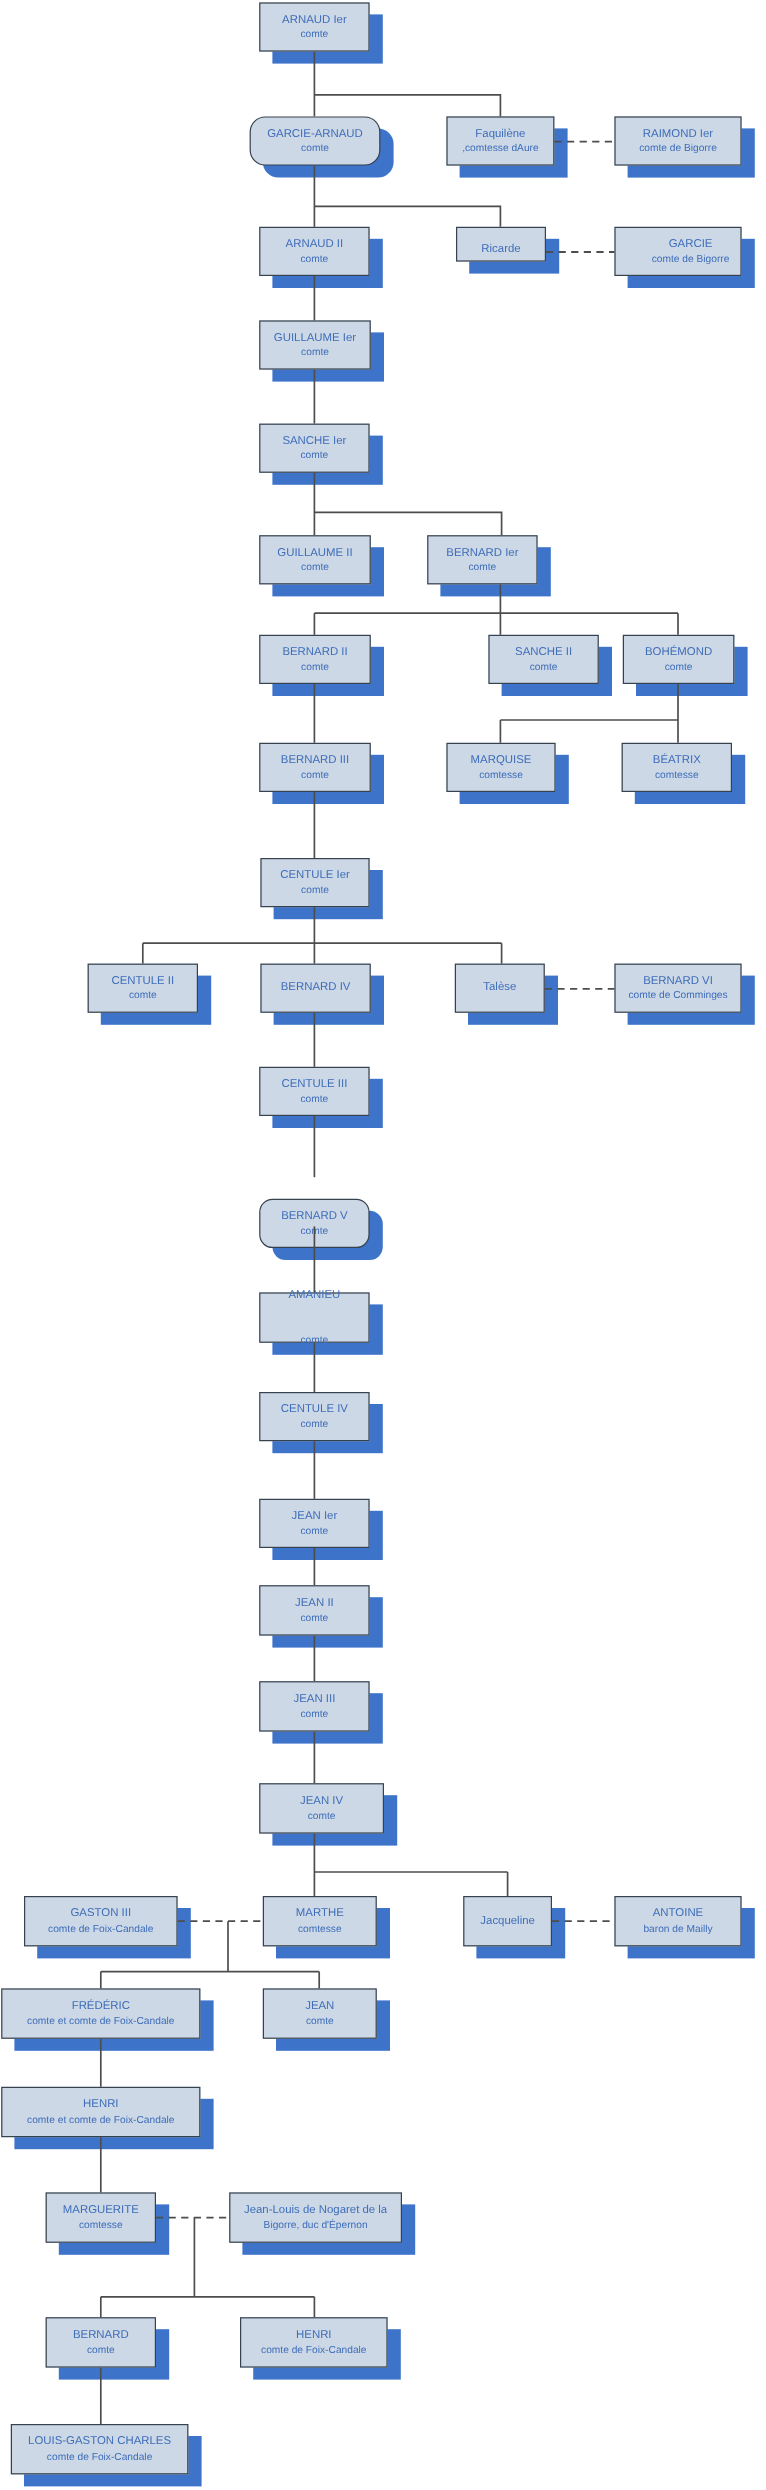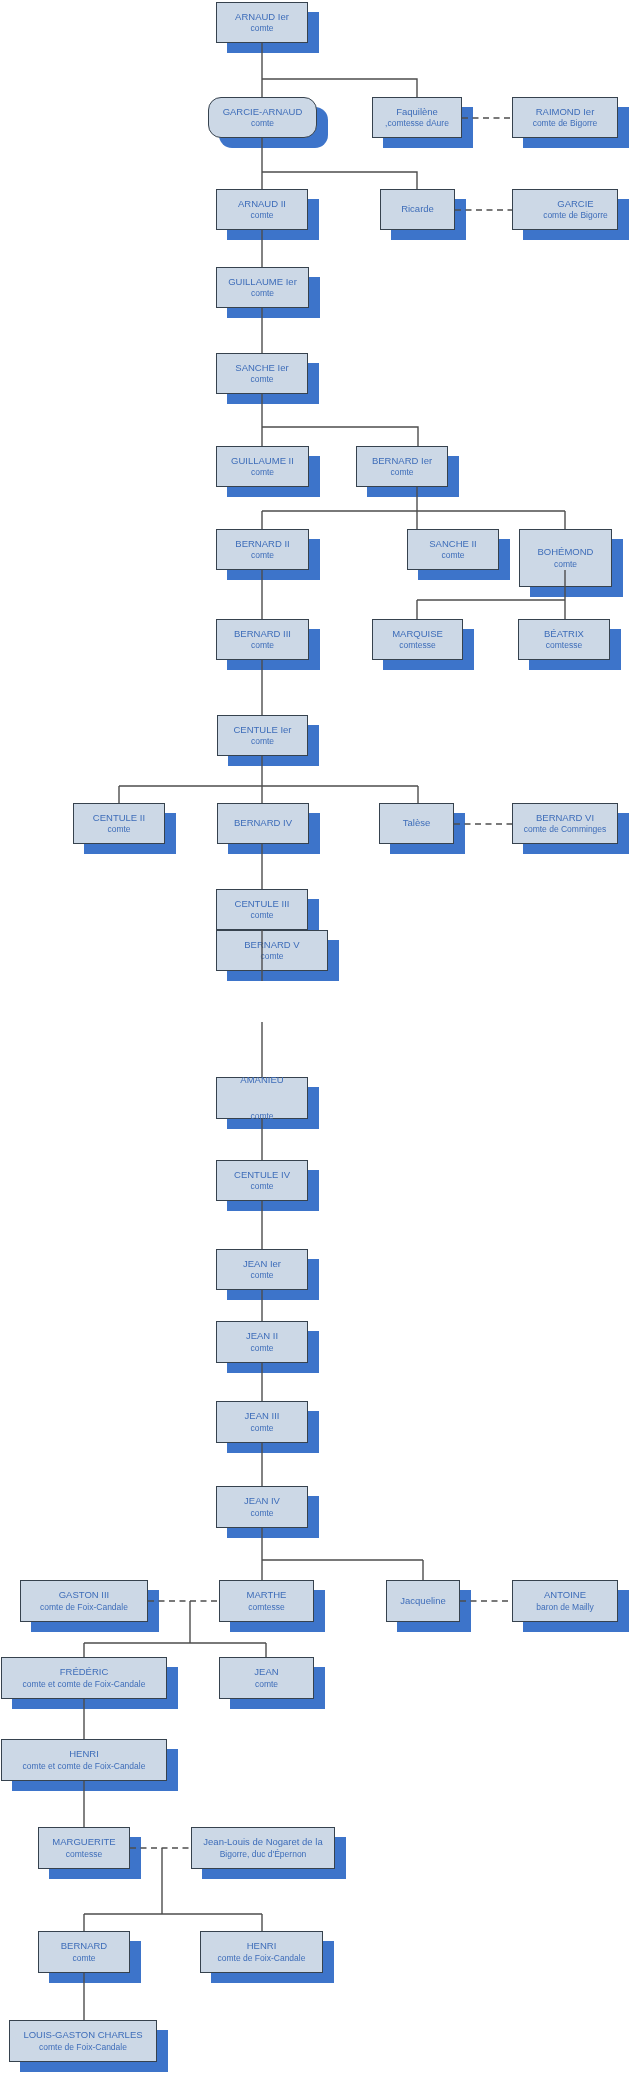--- a/index.html
+++ b/index.html
@@ -91,21 +91,21 @@
     <span class="title">,comtesse dAure</span>
   </div>
       <div class="node" style="left: 512px; top: 97px; width: 106px; height: 41px;">
     <span class="name">RAIMOND Ier</span>
     <span class="title">comte de Bigorre</span>
   </div>
       <div class="node" style="left: 216px; top: 189px; width: 92px; height: 41px;">
     <span class="name">ARNAUD II</span>
     <span class="title">comte</span>
   </div>
-      <div class="node" style="left: 380px; top: 189px; width: 75px; height: 41px;">
+      <div class="node" style="left: 380px; top: 189px; width: 75px; height: 29px; justify-content: flex-end;">
     <span class="name">Ricarde</span>
 
   </div>
       <div class="node" style="left: 512px; top: 189px; width: 106px; height: 41px; padding-left: 24px;">
     <span class="name">GARCIE</span>
     <span class="title">comte de Bigorre</span>
   </div>
       <div class="node" style="left: 216px; top: 267px; width: 93px; height: 41px;">
     <span class="name">GUILLAUME Ier</span>
     <span class="title">comte</span>
@@ -123,21 +123,21 @@
     <span class="title">comte</span>
   </div>
       <div class="node" style="left: 216px; top: 529px; width: 93px; height: 41px;">
     <span class="name">BERNARD II</span>
     <span class="title">comte</span>
   </div>
       <div class="node" style="left: 371px; top: 529px; width: 92px; height: 41px; margin-left: 36px;">
     <span class="name">SANCHE II</span>
     <span class="title">comte</span>
   </div>
-      <div class="node" style="left: 519px; top: 529px; width: 93px; height: 58px;">
+      <div class="node" style="left: 519px; top: 529px; width: 93px; height: 41px;">
     <span class="name">BOHÉMOND</span>
     <span class="title">comte</span>
   </div>
       <div class="node" style="left: 216px; top: 619px; width: 93px; height: 41px;">
     <span class="name">BERNARD III</span>
     <span class="title">comte</span>
   </div>
       <div class="node" style="left: 372px; top: 619px; width: 91px; height: 41px;">
     <span class="name">MARQUISE</span>
     <span class="title">comtesse</span>
@@ -163,21 +163,21 @@
 
   </div>
       <div class="node" style="left: 512px; top: 803px; width: 106px; height: 41px;">
     <span class="name">BERNARD VI</span>
     <span class="title">comte de Comminges</span>
   </div>
       <div class="node" style="left: 216px; top: 889px; width: 92px; height: 41px;">
     <span class="name">CENTULE III</span>
     <span class="title">comte</span>
   </div>
-      <div class="node" style="left: 216px; top: 930px; width: 112px; height: 41px;">
+      <div class="node" style="left: 216px; top: 999px; width: 92px; height: 41px; border-radius: 11px;">
     <span class="name">BERNARD V</span>
     <span class="title">comte</span>
   </div>
       <div class="node" style="left: 216px; top: 1077px; width: 92px; height: 42px; gap: 24px;">
     <span class="name">AMANIEU</span>
     <span class="title">comte</span>
   </div>
       <div class="node" style="left: 216px; top: 1160px; width: 92px; height: 41px;">
     <span class="name">CENTULE IV</span>
     <span class="title">comte</span>
@@ -187,21 +187,21 @@
     <span class="title">comte</span>
   </div>
       <div class="node" style="left: 216px; top: 1321px; width: 92px; height: 42px;">
     <span class="name">JEAN II</span>
     <span class="title">comte</span>
   </div>
       <div class="node" style="left: 216px; top: 1401px; width: 92px; height: 42px;">
     <span class="name">JEAN III</span>
     <span class="title">comte</span>
   </div>
-      <div class="node" style="left: 216px; top: 1486px; width: 92px; height: 42px; text-align: center;">
+      <div class="node" style="left: 216px; top: 1486px; width: 104px; height: 42px; text-align: center;">
     <span class="name">JEAN IV</span>
     <span class="title">comte</span>
   </div>
       <div class="node" style="left: 20px; top: 1580px; width: 128px; height: 42px;">
     <span class="name">GASTON III</span>
     <span class="title">comte de Foix-Candale</span>
   </div>
       <div class="node" style="left: 219px; top: 1580px; width: 95px; height: 42px;">
     <span class="name">MARTHE</span>
     <span class="title">comtesse</span>

